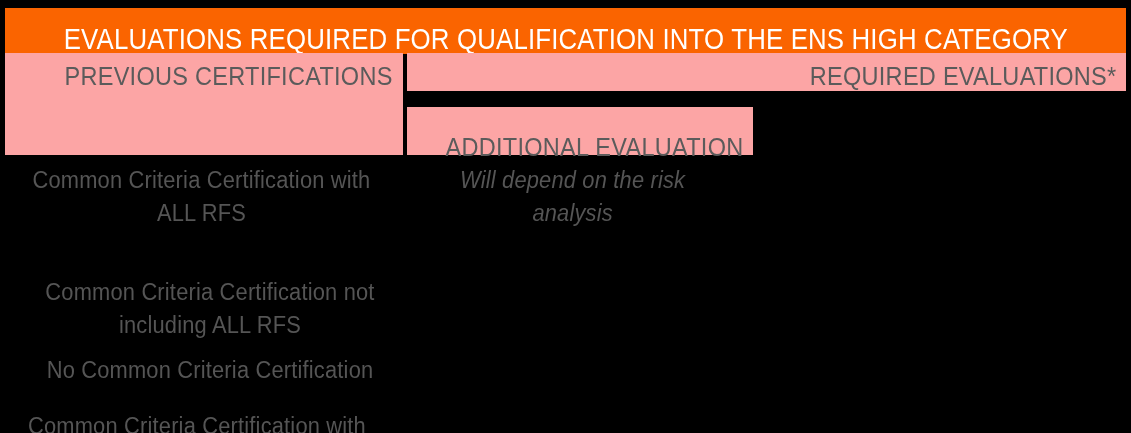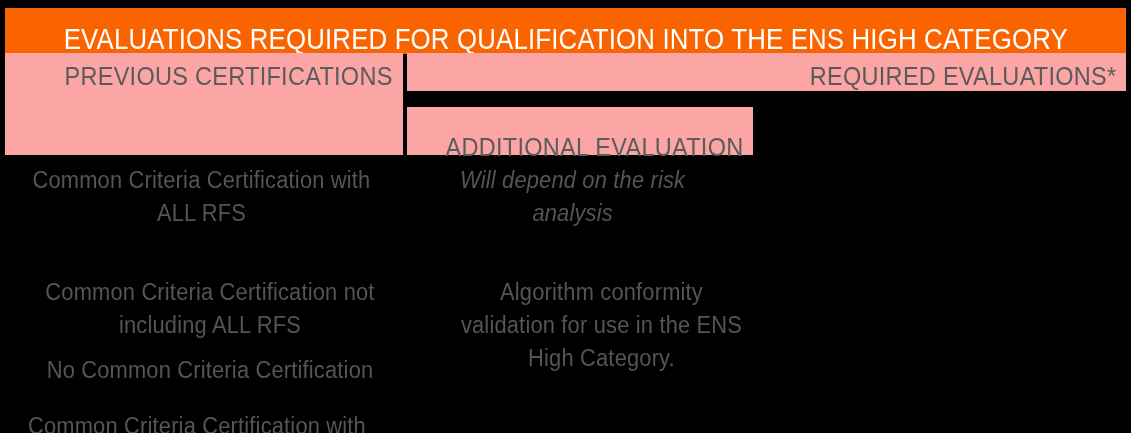--- a/index.html
+++ b/index.html
@@ -185,23 +185,20 @@
       </div>
       <div class="bcell c3">
         <span class="btext"></span>
       </div>
     </div>
 
     <div class="brow brow-2">
       <div class="bcell c1">
         <span class="btext">Common Criteria Certification not including ALL RFS</span>
       </div>
-      <div class="bcell c3">
-        <span class="btext">Algorithm conformity validation for use in the ENS High Category.</span>
-      </div>
     </div>
 
     <div class="brow brow-3">
       <div class="bcell c1">
         <span class="btext">No Common Criteria Certification</span>
       </div>
       <div class="bcell c2">
         <span class="btext">Common Criteria Certification with ALL RFS</span>
       </div>
       <div class="bcell c3">

